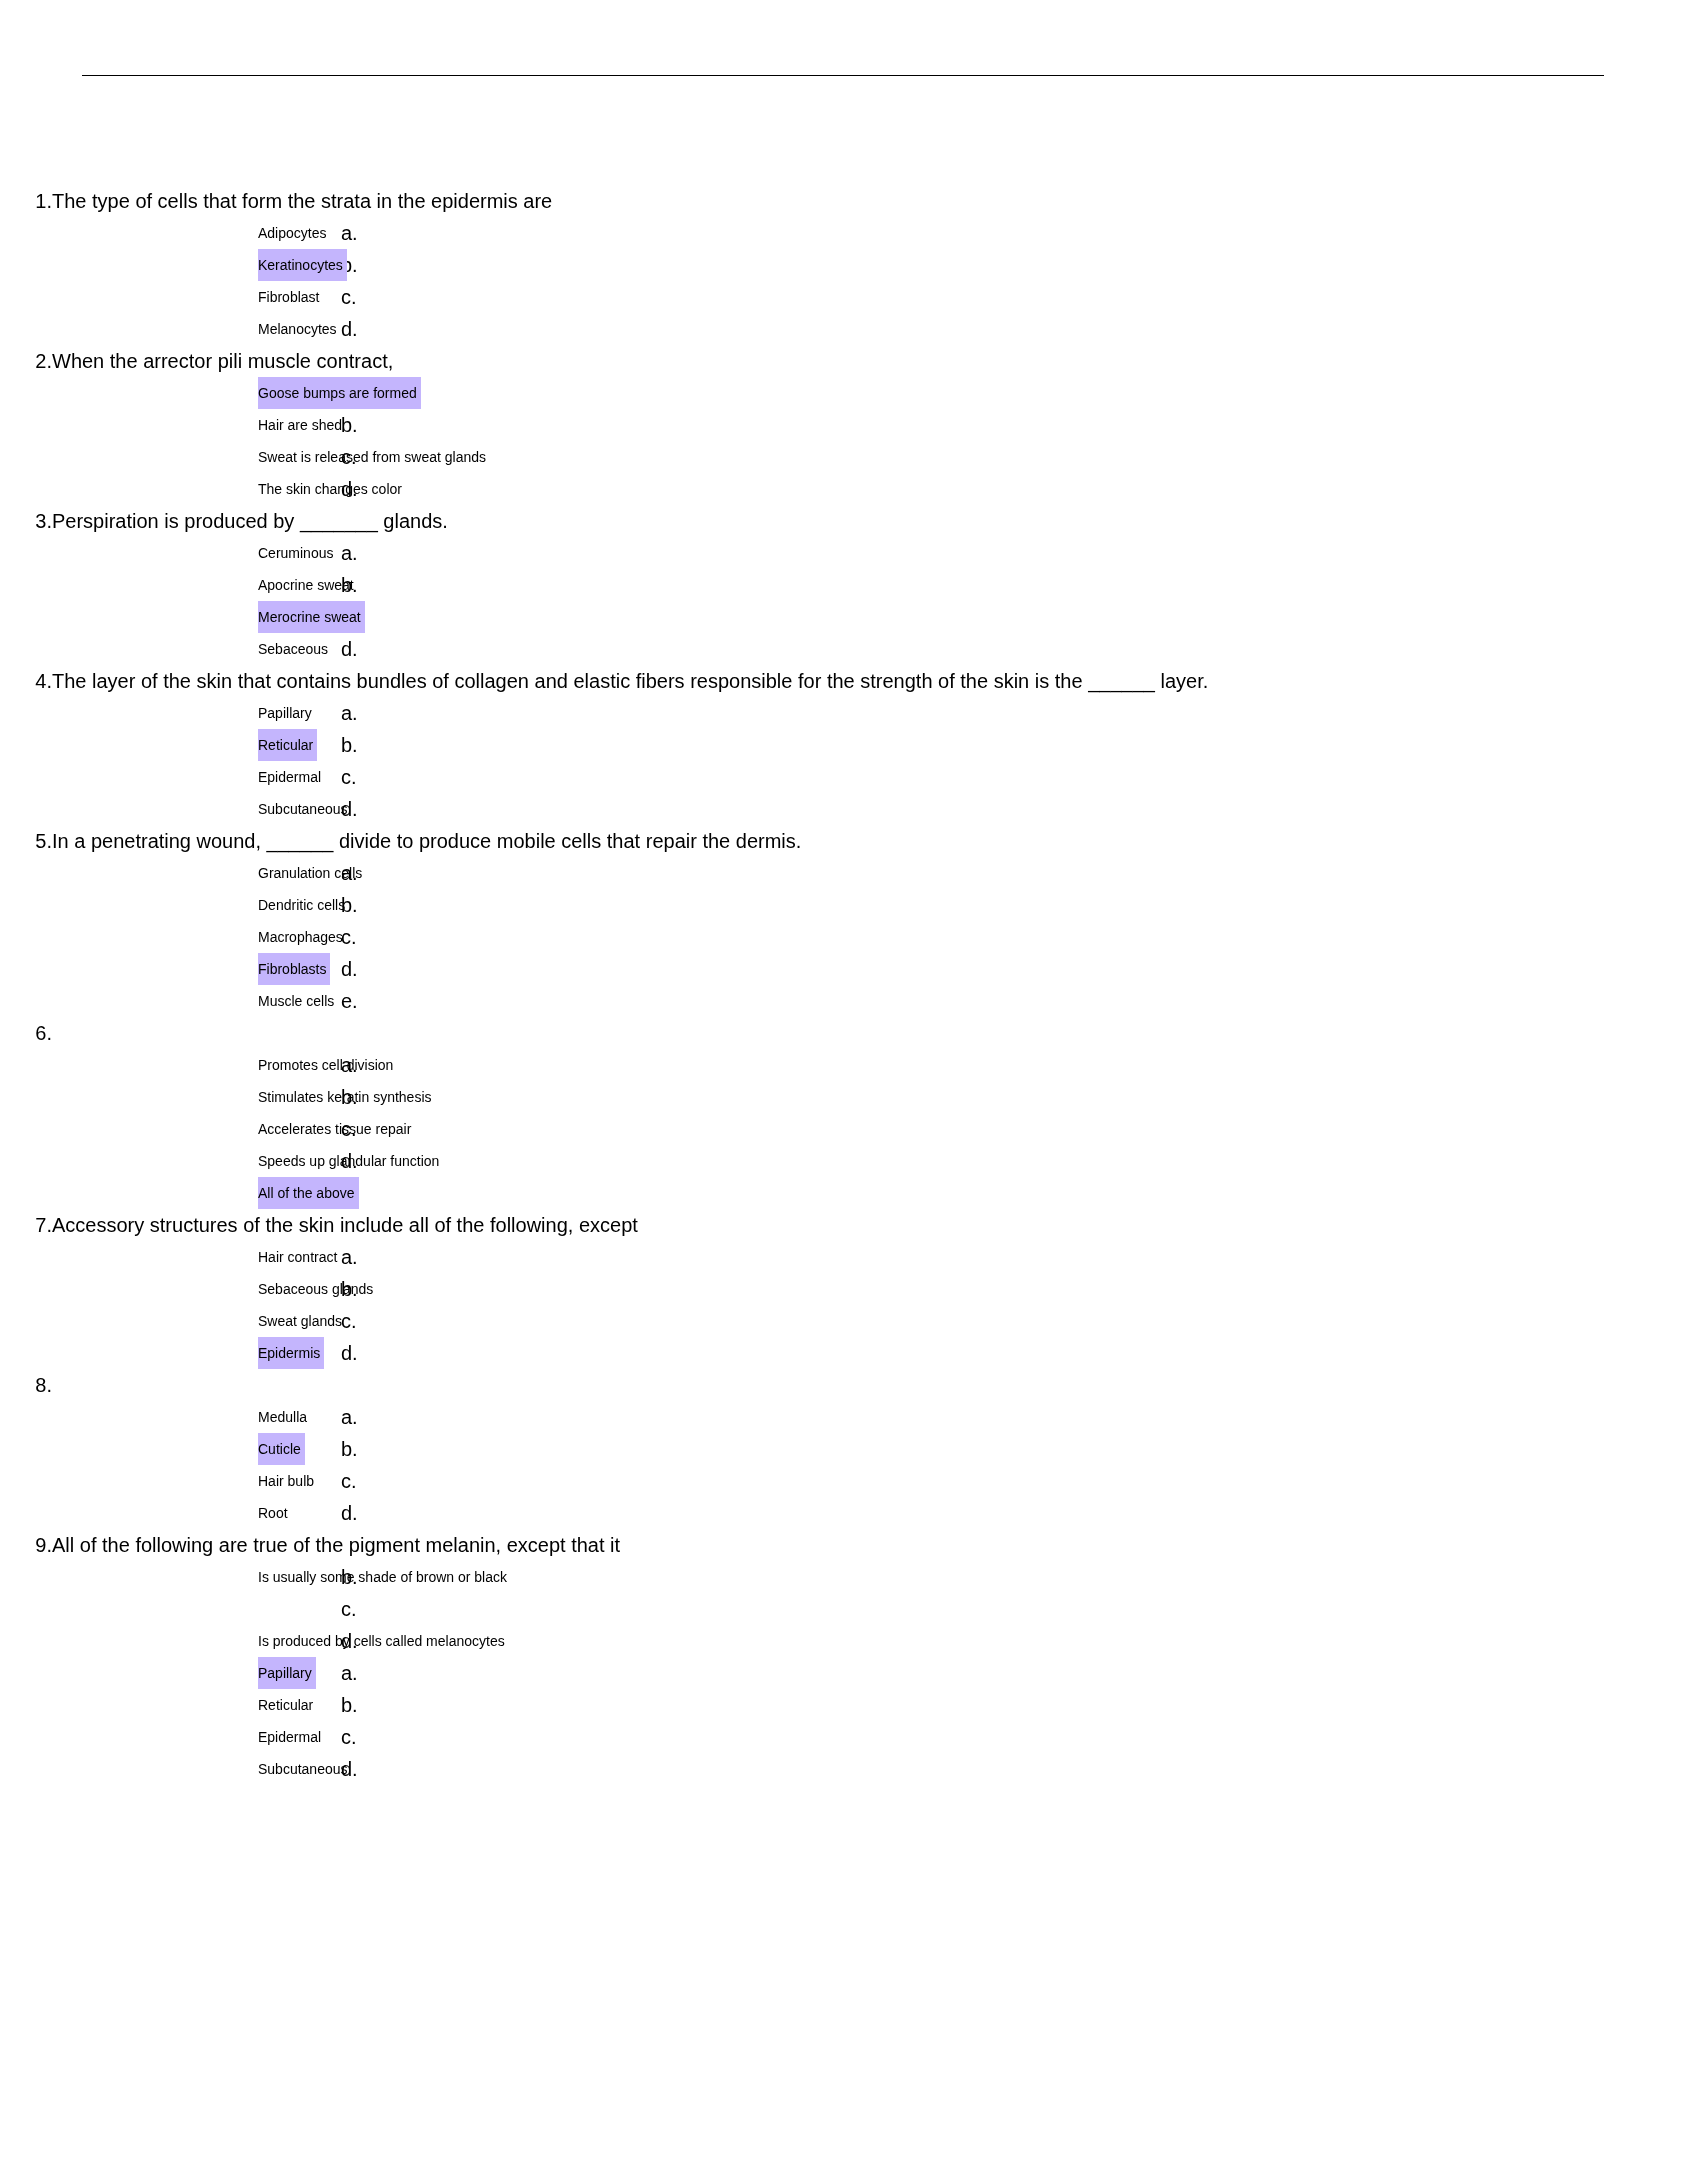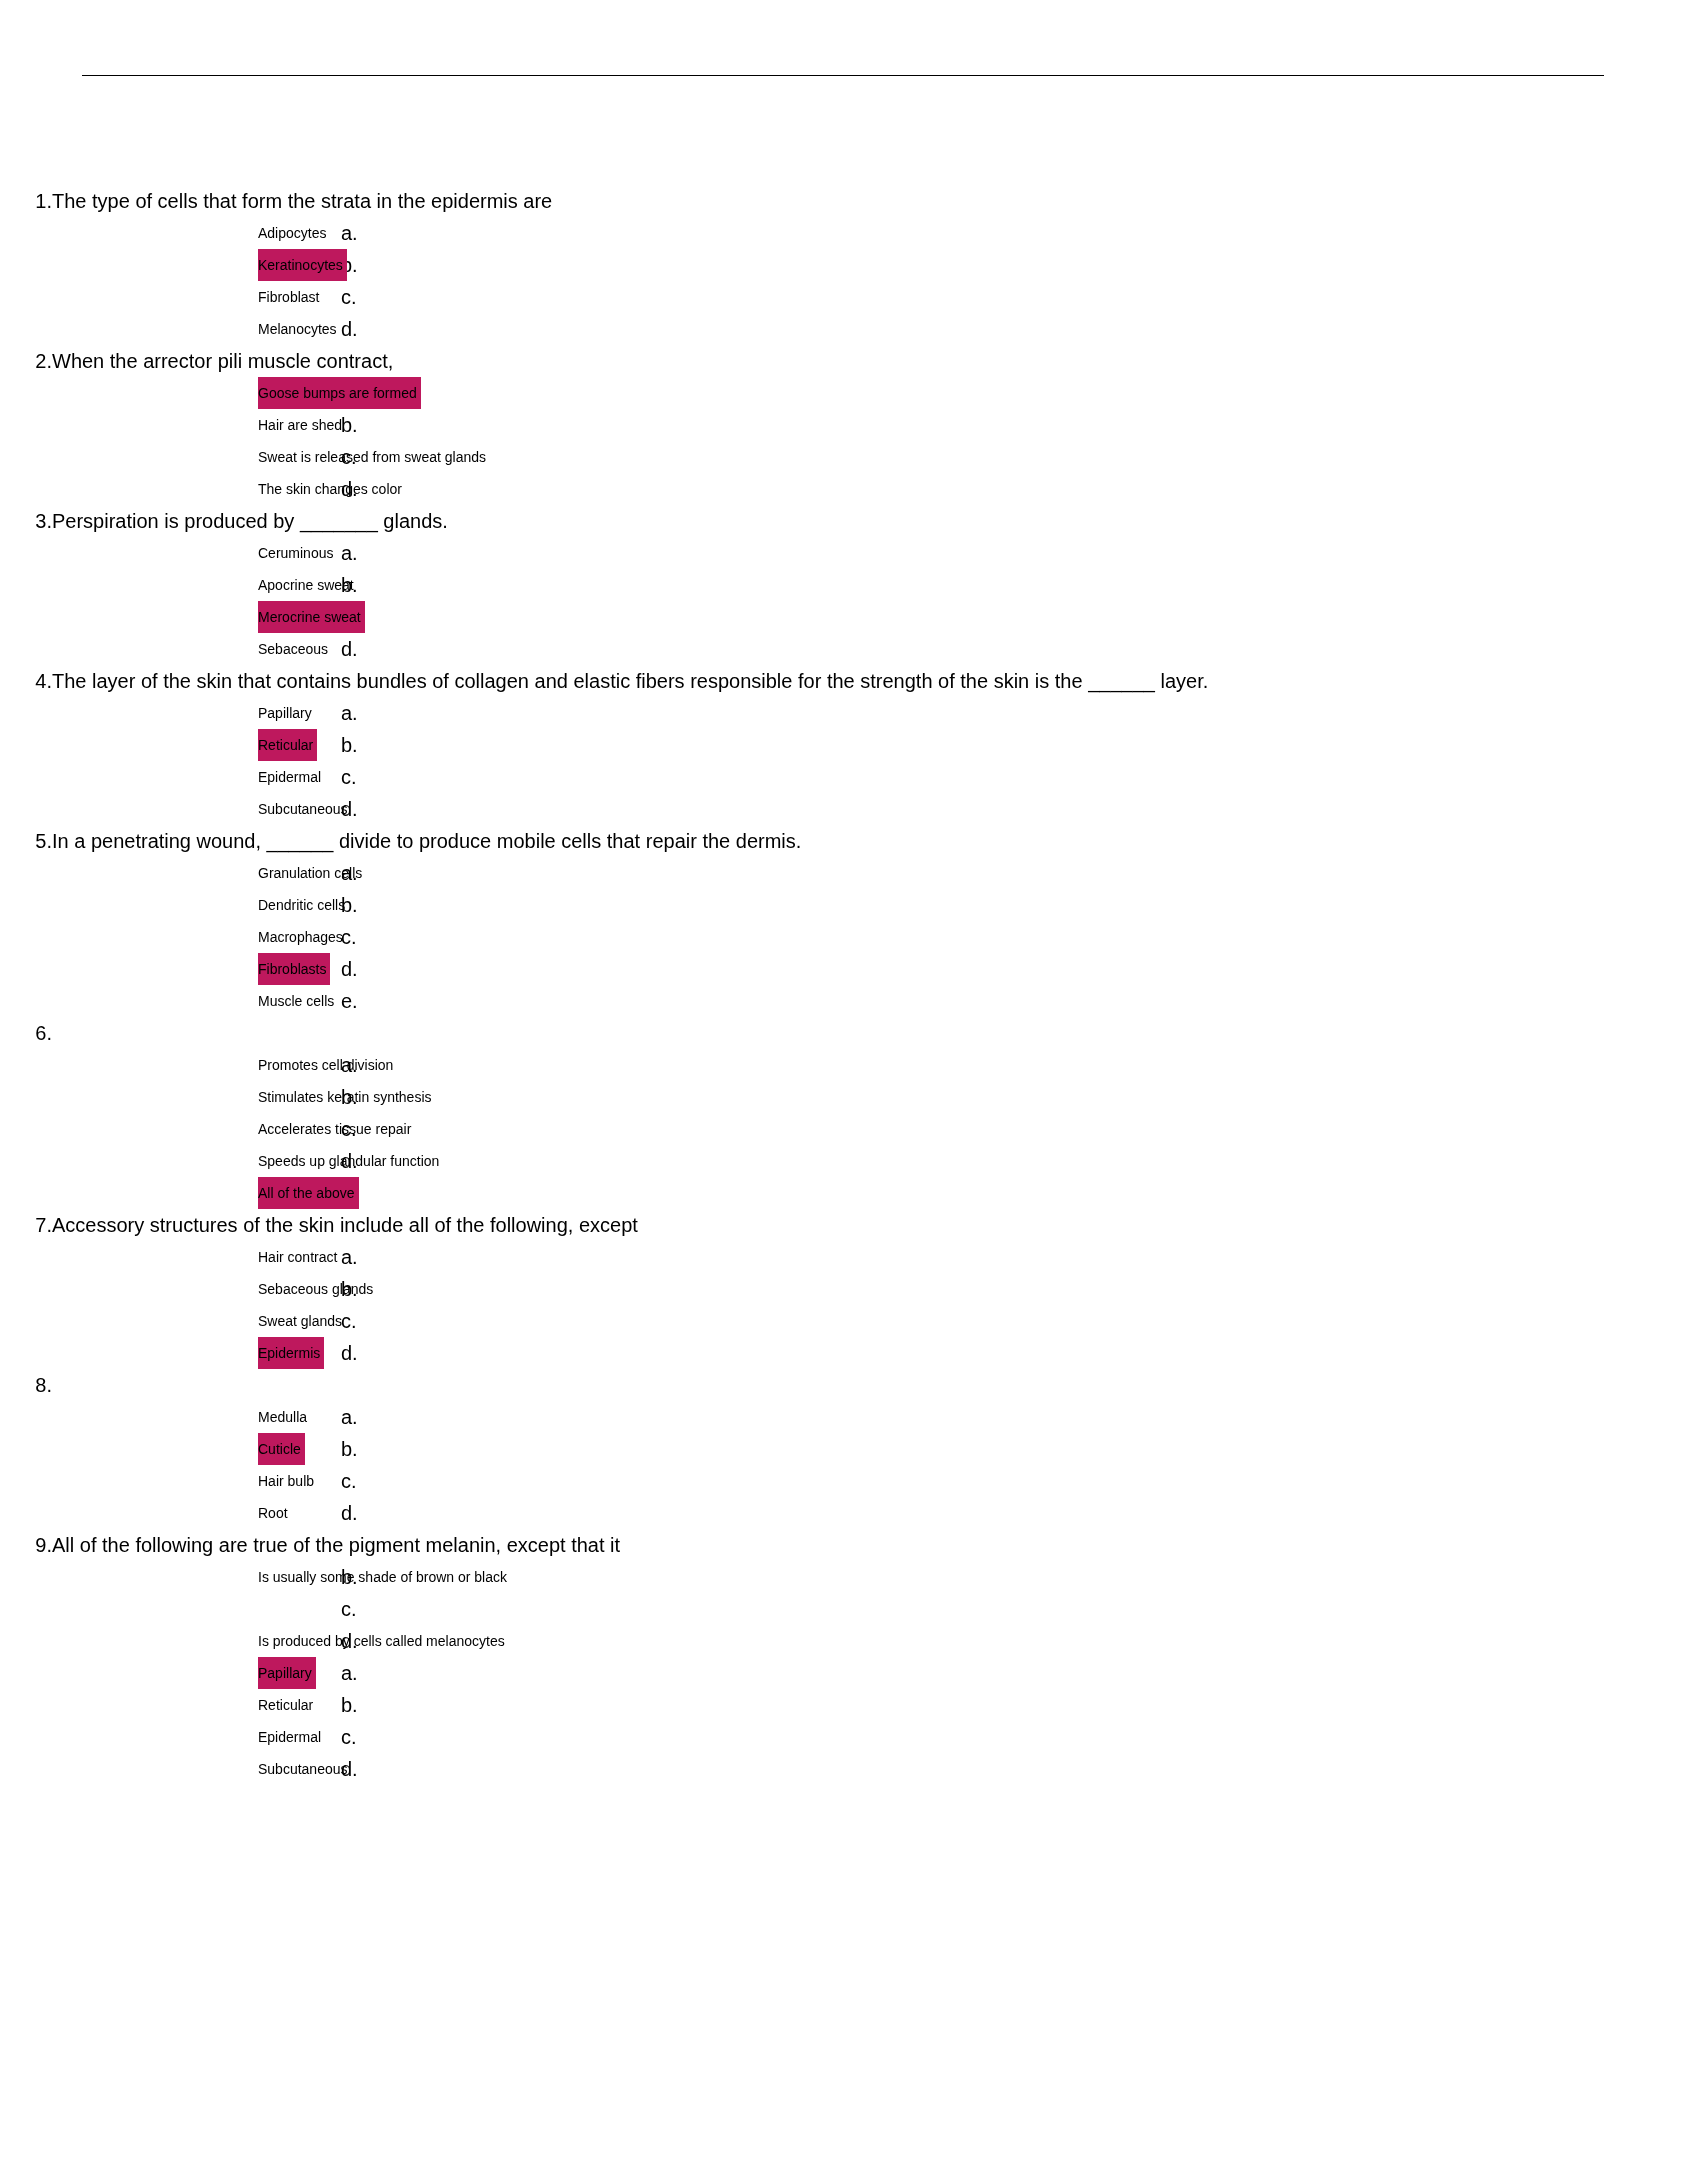--- a/index.html
+++ b/index.html
@@ -77,21 +77,21 @@
     box-sizing: border-box;
     font-size: 20px;
     line-height: 32px;
   }
   .o-text {
     font-size: 14px;
     line-height: 32px;
     margin-left: -83px;
   }
   .hl {
-    background: #be185d;
+    background: #c4b5fd;
   }
   .hl-pad {
     padding-right: 4px;
   }
 </style>
 </head>
 <body>
 
 <div class="page">
   <div class="header-rule"></div>

